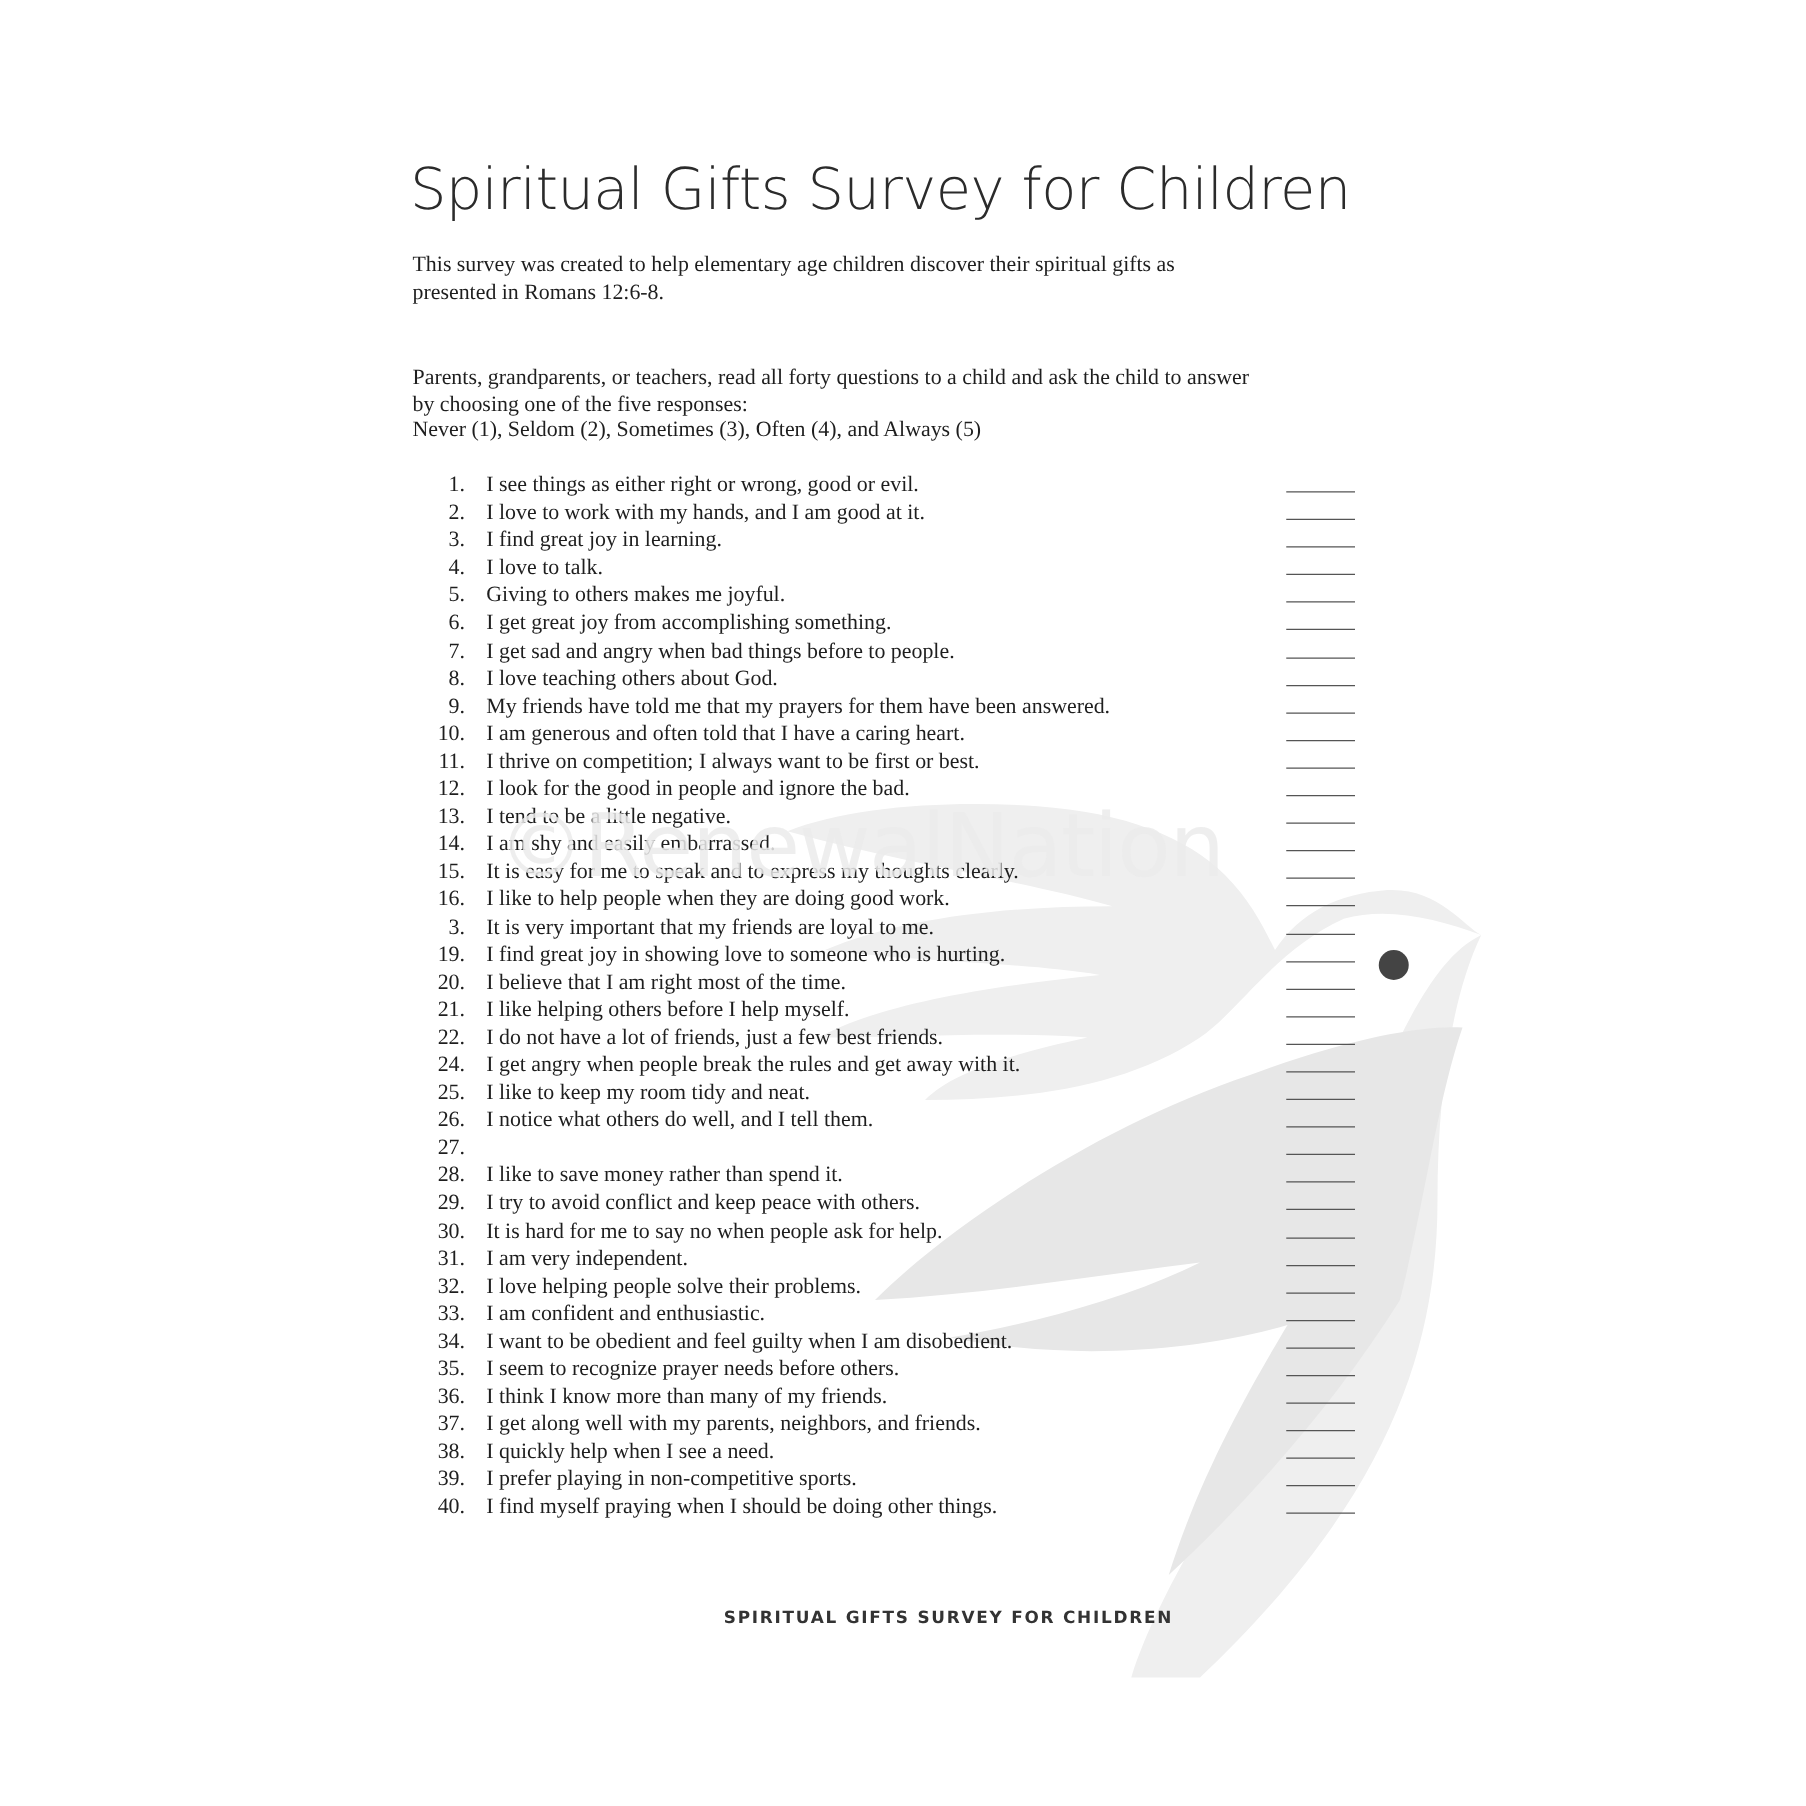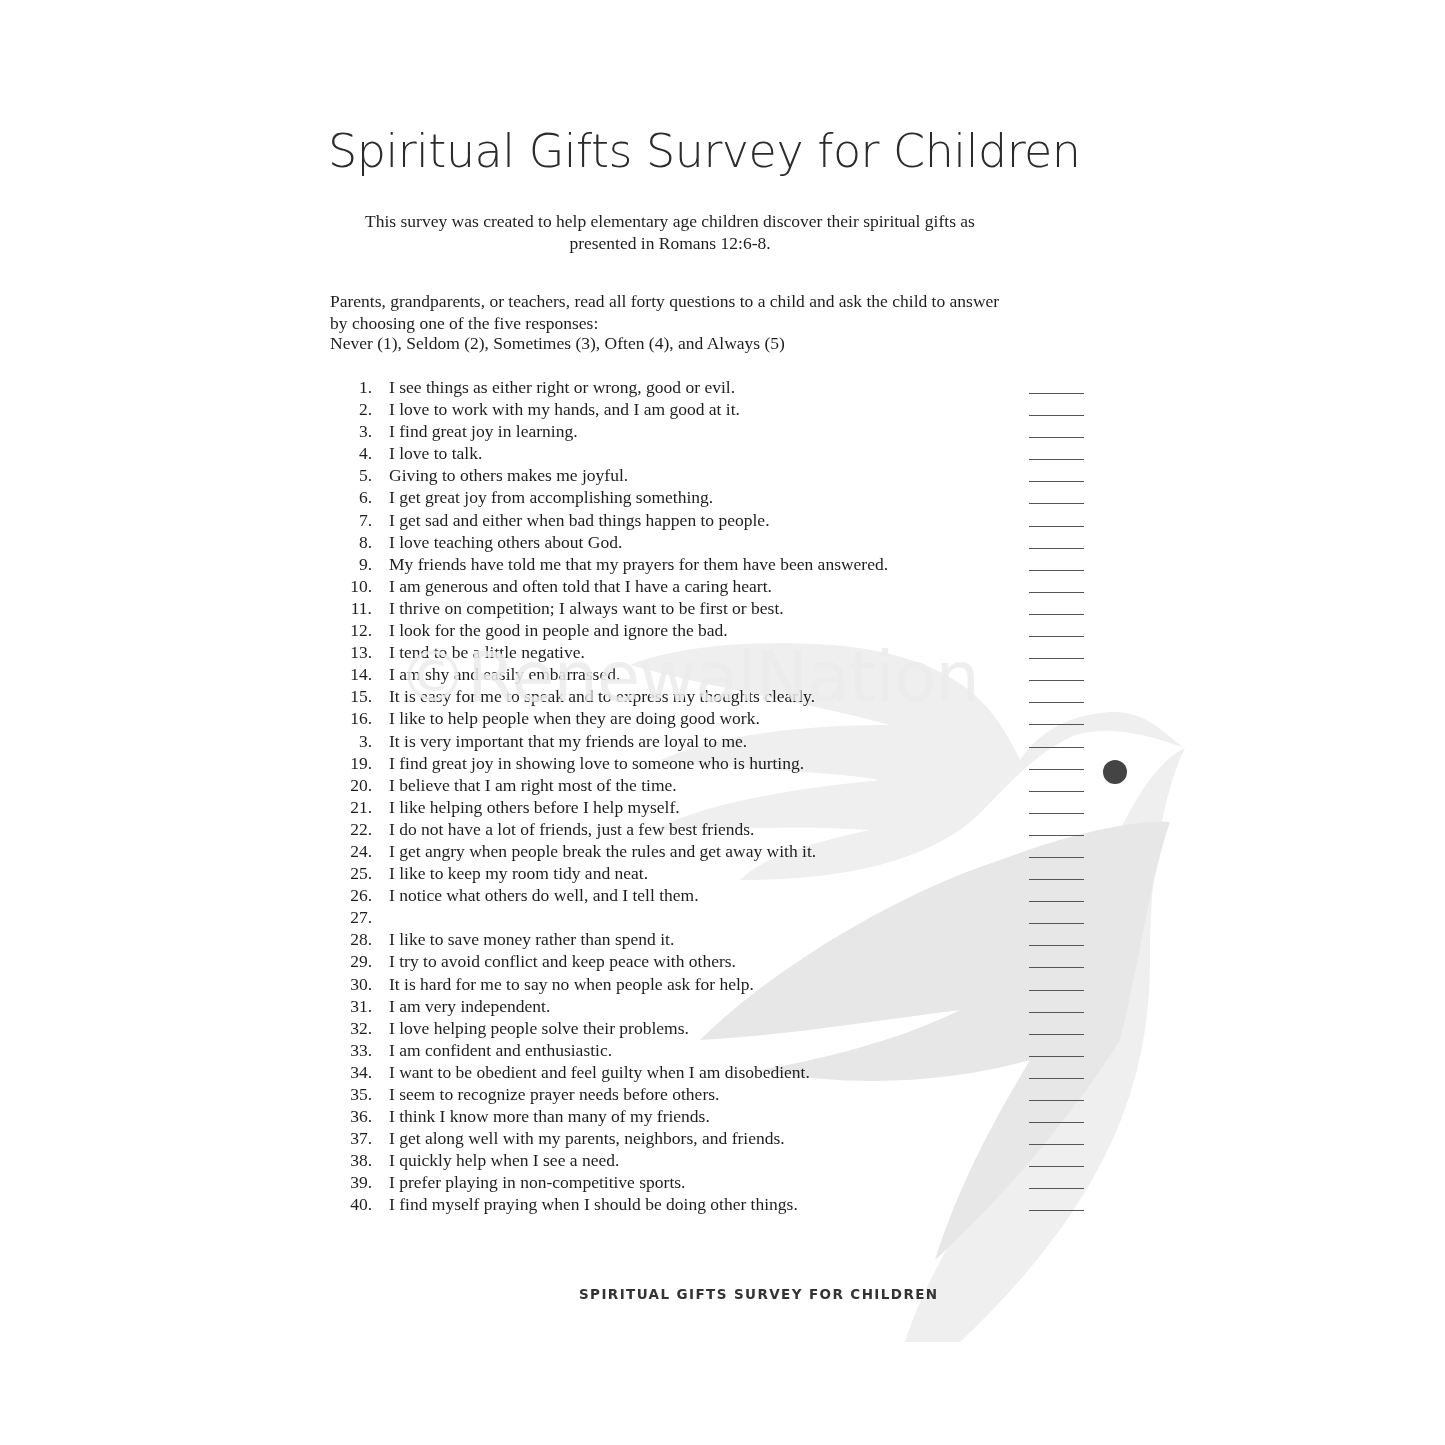--- a/index.html
+++ b/index.html
@@ -2,21 +2,21 @@
 <html><head>
 <meta charset="utf-8">
 <style>
   html, body { margin:0; padding:0; background:#ffffff; }
   body { width:1445px; height:1445px; position:relative; overflow:hidden; }
   .dove { position:absolute; left:0; top:0; width:1445px; height:1445px; z-index:0; }
   .watermark { position:absolute; left:398px; top:636px; font-family:"DejaVu Sans", sans-serif; font-weight:normal; font-size:70px; color:rgba(235,235,235,0.85); letter-spacing:-1px; z-index:2; white-space:nowrap; }
   .content { position:absolute; left:0; top:0; width:1445px; height:1445px; z-index:1; }
   .title { position:absolute; left:328px; top:124px; font-family:"DejaVu Sans", sans-serif; font-weight:200; font-size:46px; color:#2b2b2b; letter-spacing:-0.5px; white-space:nowrap; }
   .para { position:absolute; left:330px; width:680px; font-family:"Liberation Serif", serif; font-size:17.5px; line-height:22px; color:#1e1e1e; }
-  .p1 { top:210px;text-align:center; }
+  .p1 { top:200px; }
   .p2 { top:266px;margin-top:24px; }
   .p3 { top:332px; }
   .list { position:absolute; left:330px; top:376px; width:780px; margin:0; padding:0; list-style:none; }
   .row { position:relative; height:22.1px; font-family:"Liberation Serif", serif; font-size:17.5px; line-height:22px; color:#1e1e1e; }
   .num { position:absolute; left:0; width:42px; text-align:right; }
   .txt { position:absolute; left:59px; white-space:nowrap; }
   .ans { position:absolute; left:699px; top:17px; width:55px; height:0; border-top:1.5px solid #555; }
   .footer { position:absolute; left:579px; top:1286px; font-family:"DejaVu Sans", sans-serif; font-weight:bold; font-size:13.5px; letter-spacing:1.4px; color:#333; white-space:nowrap; }
 </style>
 </head>
@@ -65,21 +65,21 @@
         <span class="txt">Giving to others makes me joyful.</span>
         <span class="ans"></span>
       </li>
       <li class="row">
         <span class="num">6.</span>
         <span class="txt">I get great joy from accomplishing something.</span>
         <span class="ans"></span>
       </li>
       <li class="row">
         <span class="num">7.</span>
-        <span class="txt">I get sad and either when bad things happen to people.</span>
+        <span class="txt">I get sad and angry when bad things before to people.</span>
         <span class="ans"></span>
       </li>
       <li class="row">
         <span class="num">8.</span>
         <span class="txt">I love teaching others about God.</span>
         <span class="ans"></span>
       </li>
       <li class="row">
         <span class="num">9.</span>
         <span class="txt">My friends have told me that my prayers for them have been answered.</span>

